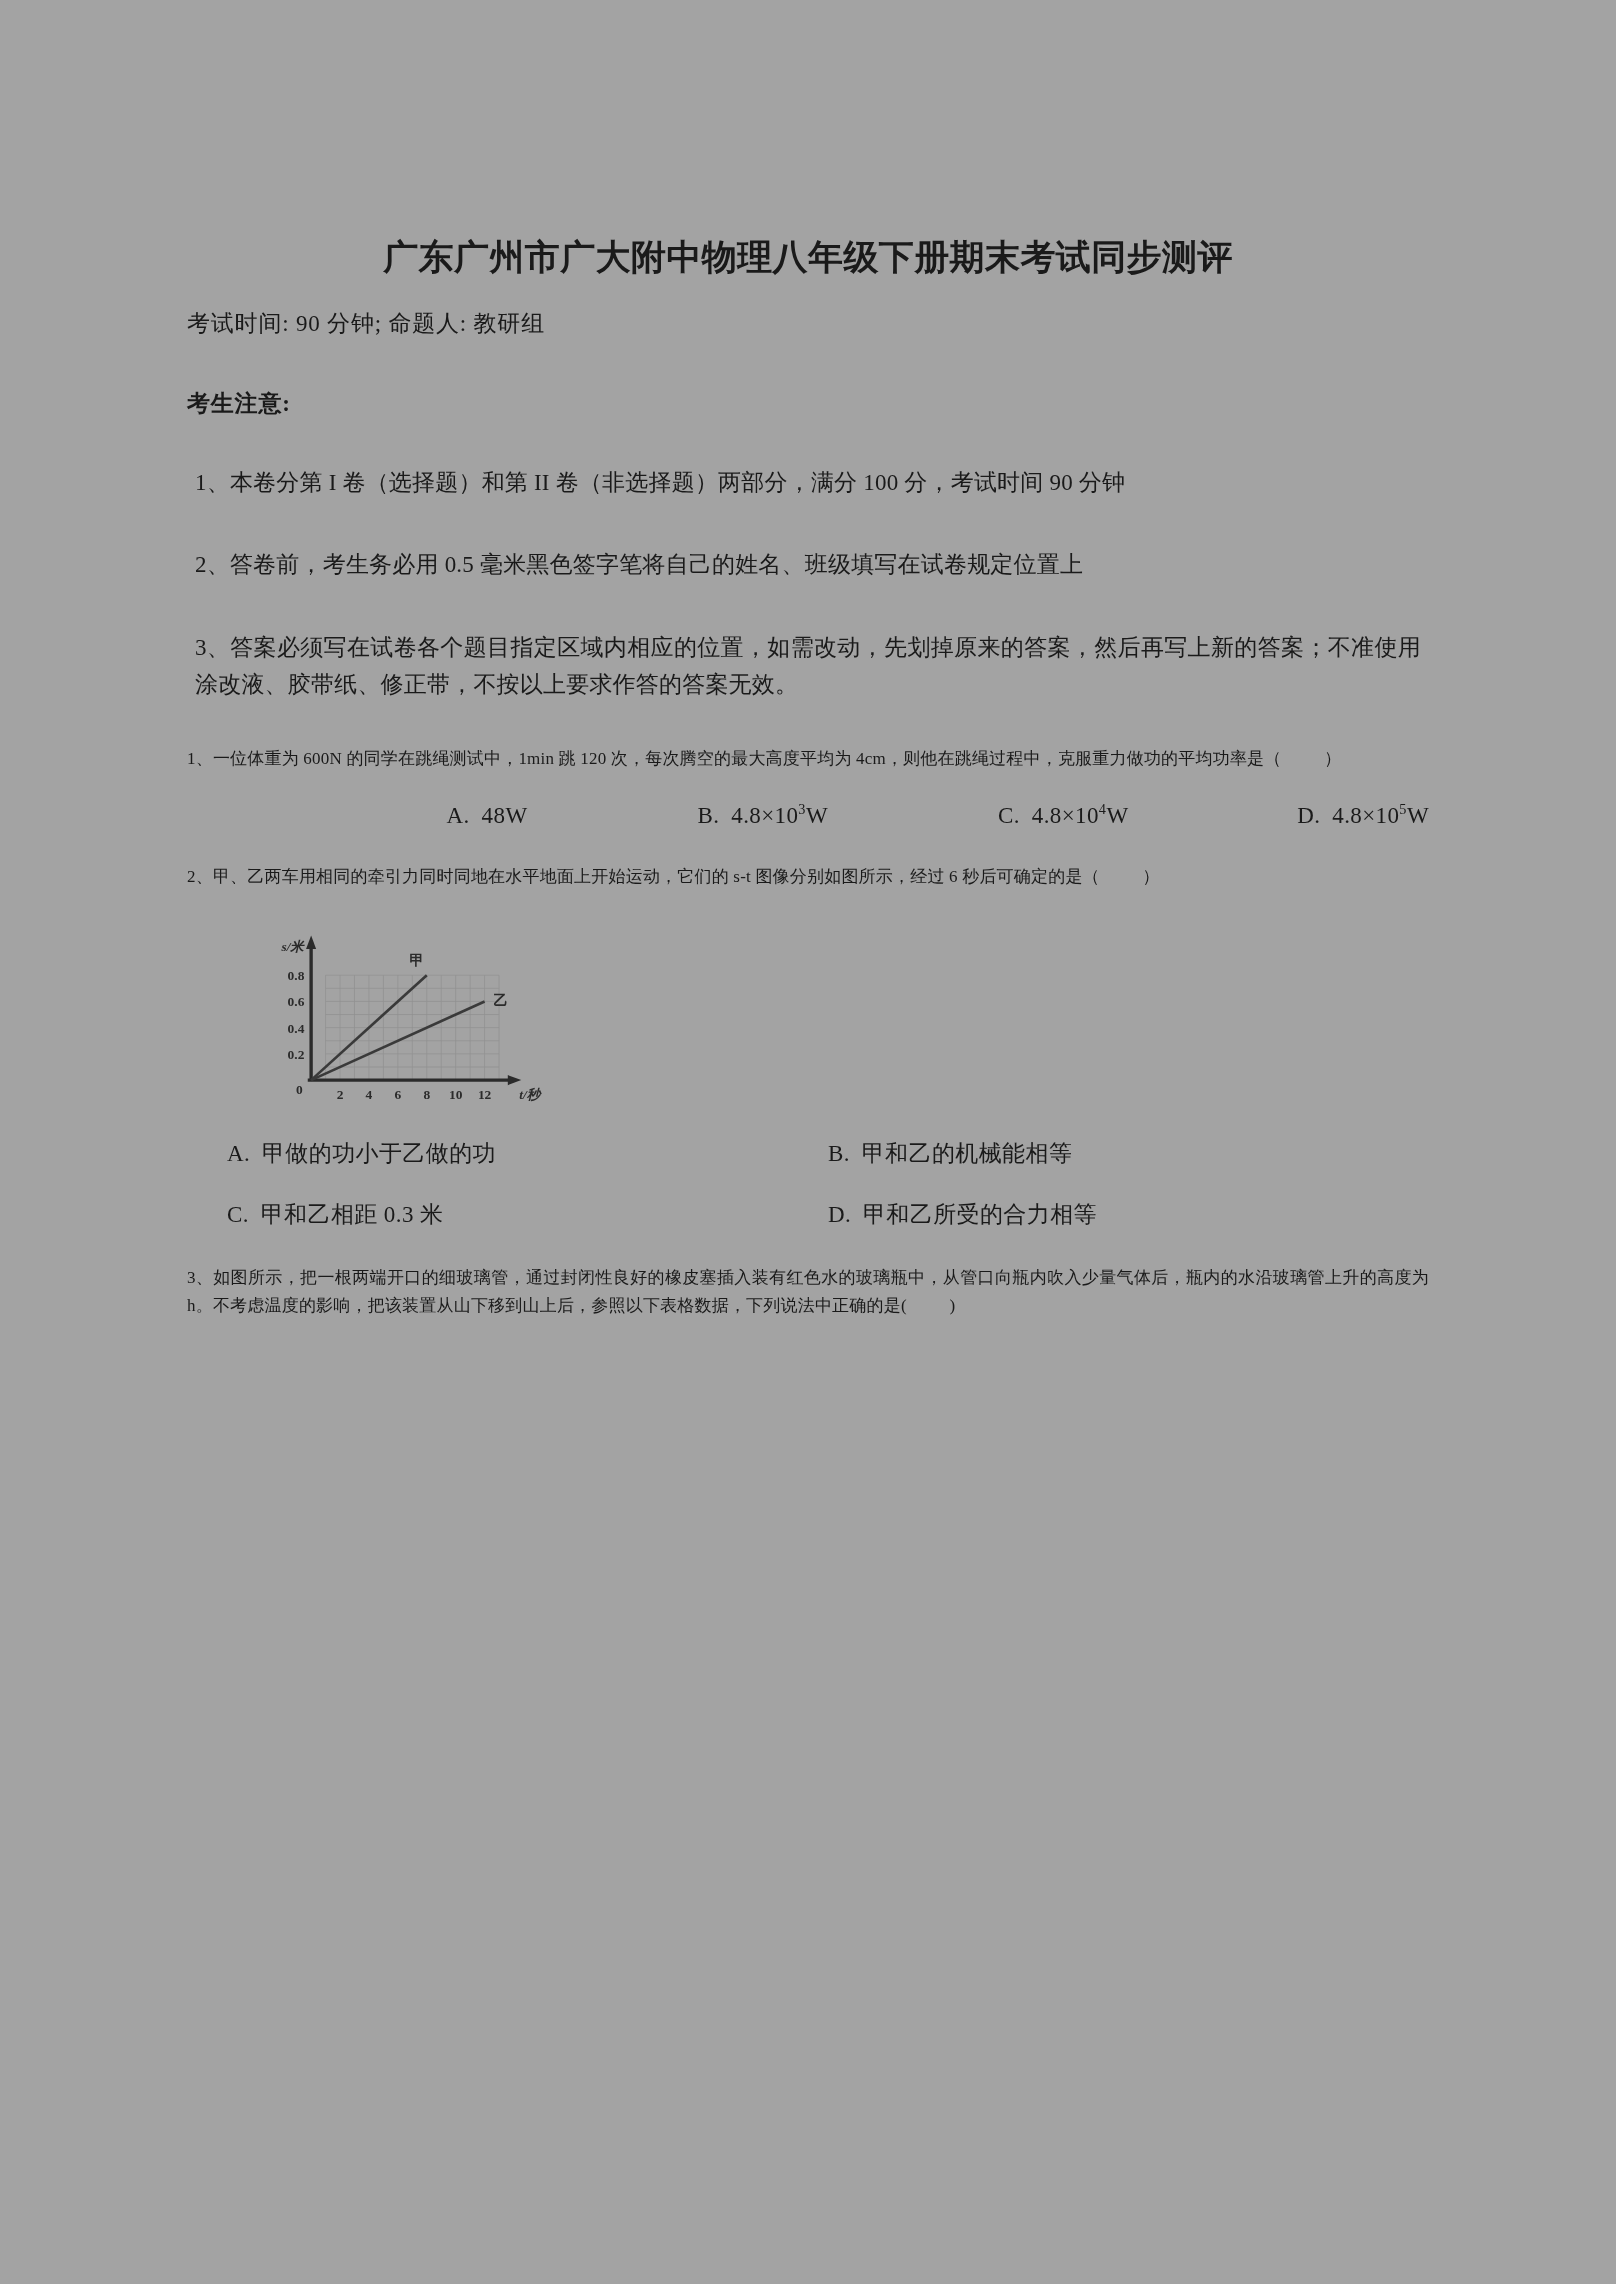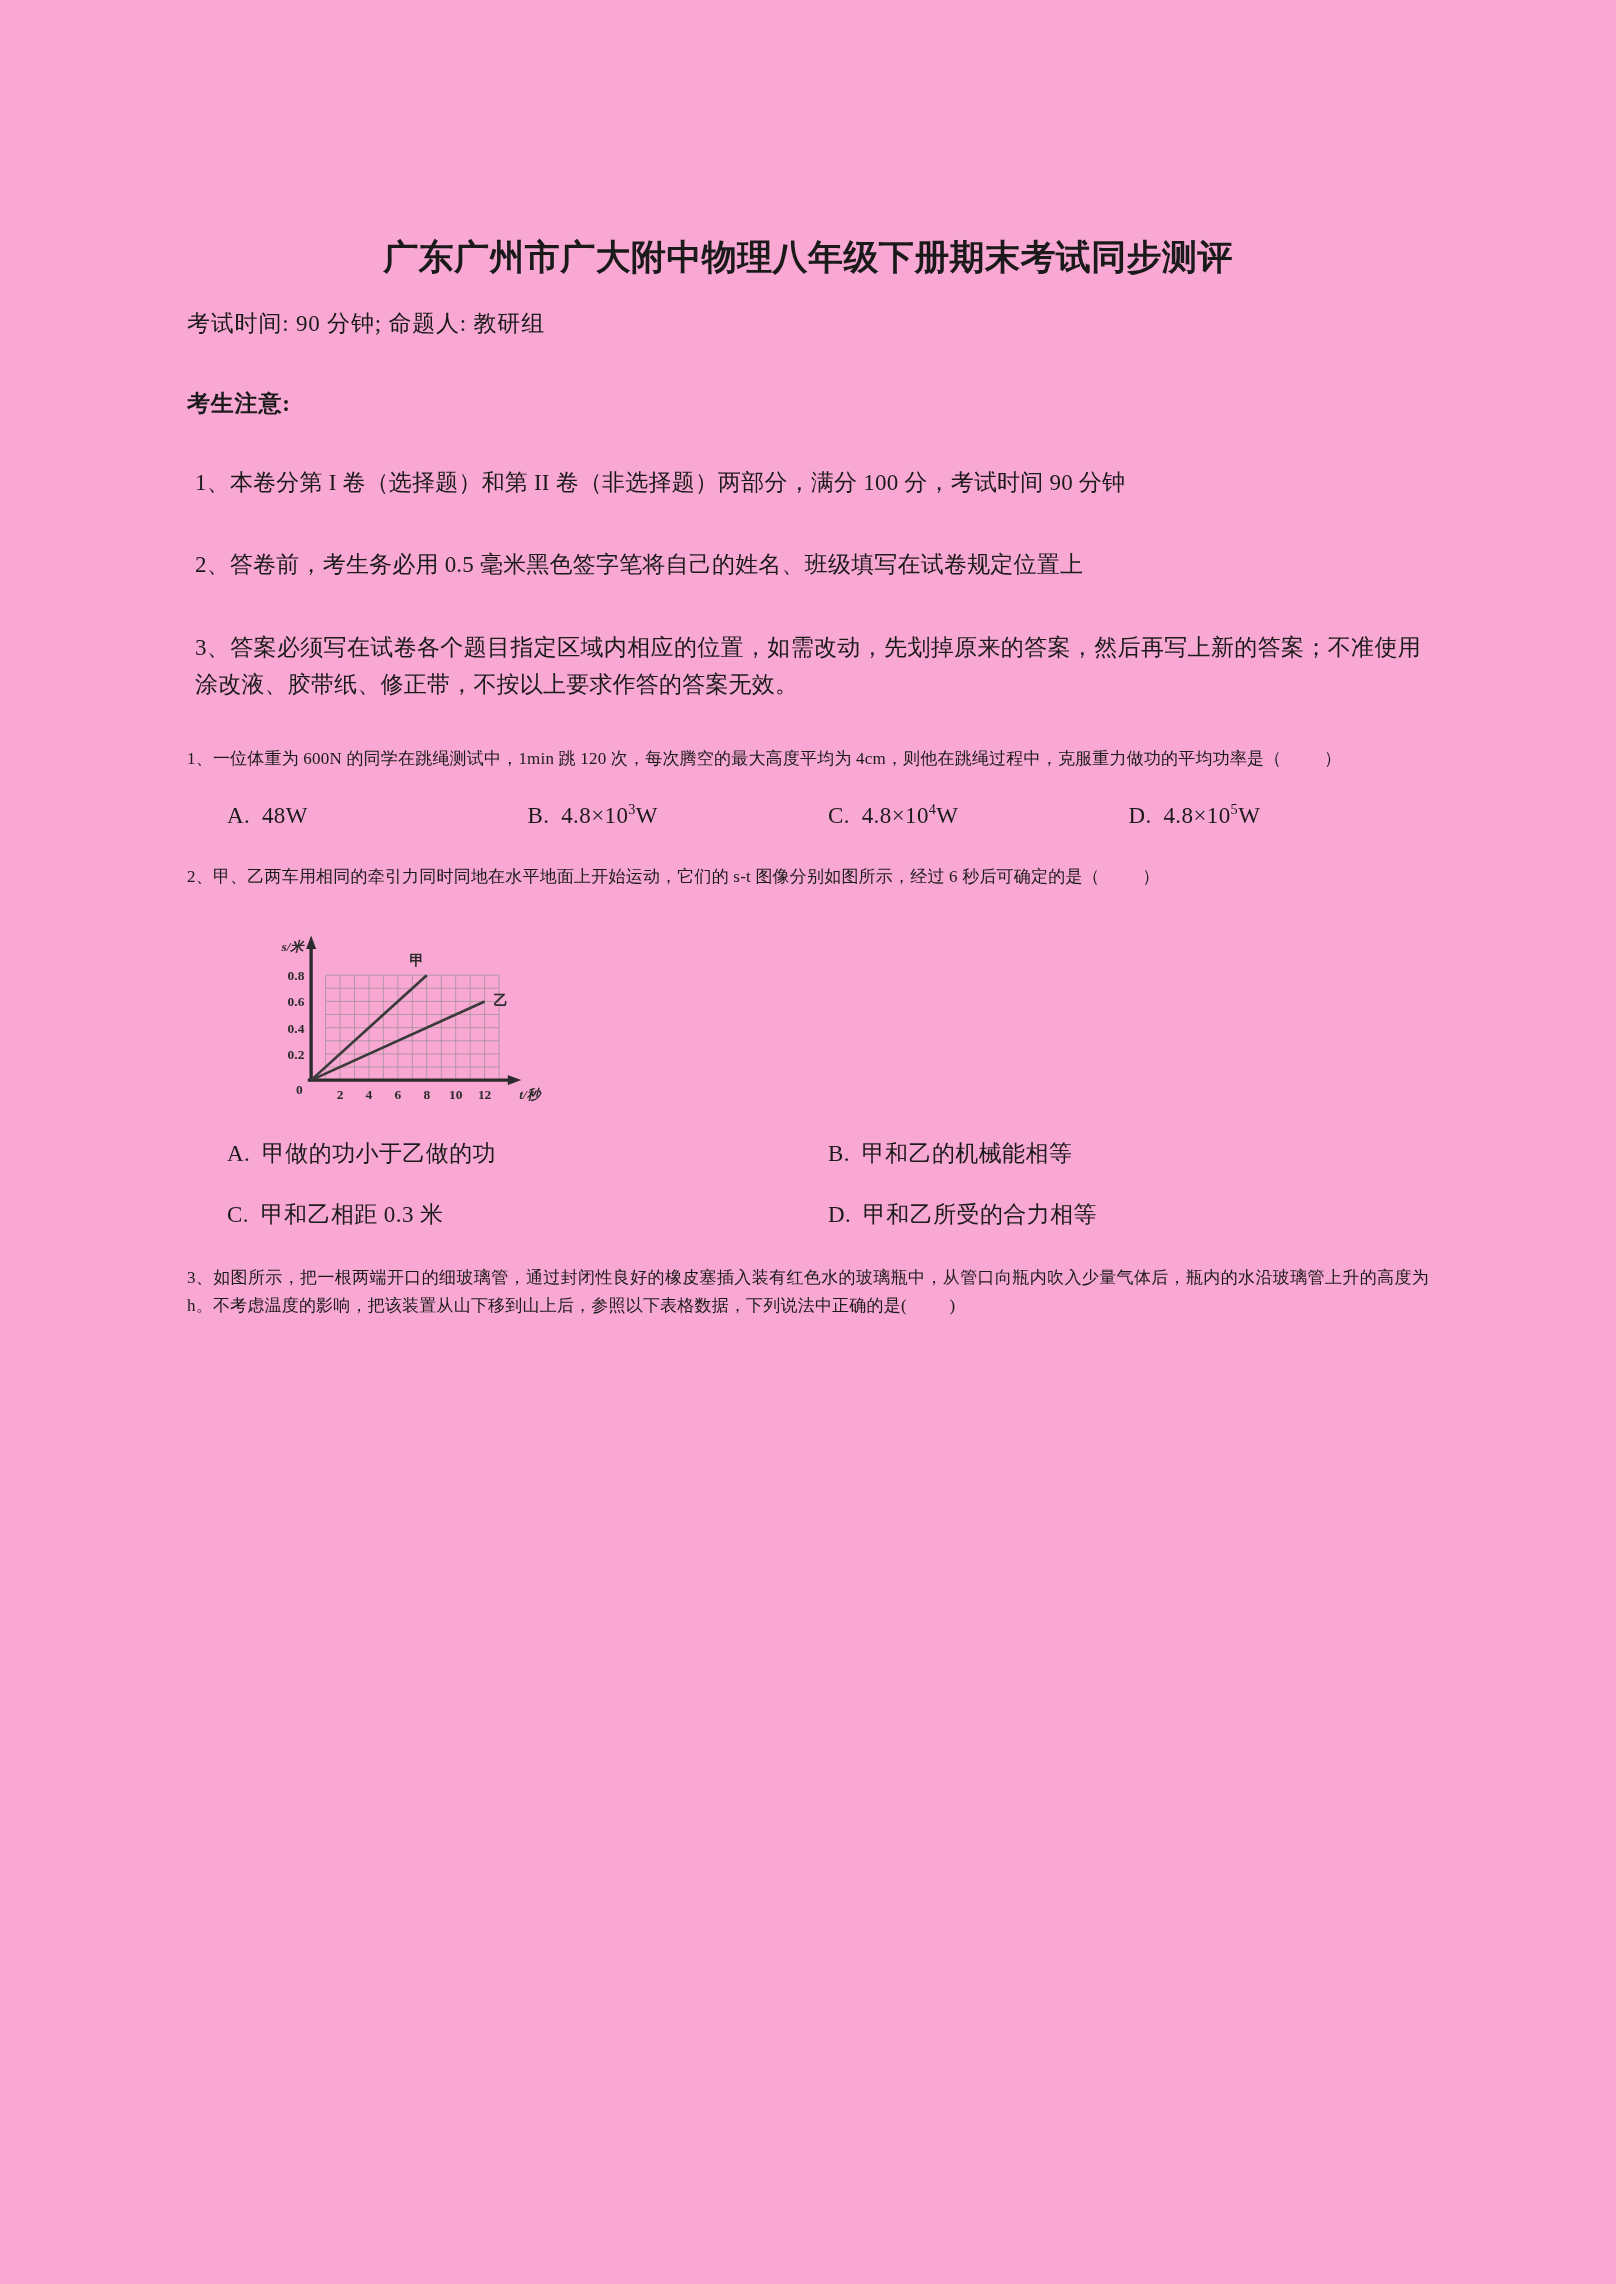--- a/index.html
+++ b/index.html
@@ -8,21 +8,21 @@
     background: #ffffff;
   }
   body {
     font-family: "Liberation Serif", "DejaVu Serif", serif;
     color: #1a1a1a;
   }
   .page {
     position: relative;
     width: 1616px;
     height: 2284px;
-    background: #f9a8d4;
+    background: #a3a3a3;
     margin: 0 auto;
     overflow: hidden;
     box-sizing: border-box;
     padding: 0 187px;
   }
   .doc-title {
     text-align: center;
     font-size: 35px;
     font-weight: bold;
     letter-spacing: 0.4px;
@@ -77,21 +77,21 @@
   .blank-paren {
     letter-spacing: 10px;
   }
   .options-row {
     display: flex;
     font-size: 23px;
     padding-top: 30px;
     padding-left: 40px;
     box-sizing: border-box;
   }
-  .options-row.cols4 > .opt { width: 25%; }
+  .options-row.cols4 > .opt { width: 25%; text-align: right; }
   .options-row.cols2 > .opt { width: 50%; }
   .opt {
     letter-spacing: 0.4px;
     white-space: nowrap;
   }
   .opt .lbl { margin-right: 11.8px; }
   sup {
     font-size: 0.62em;
     vertical-align: super;
     line-height: 0;

